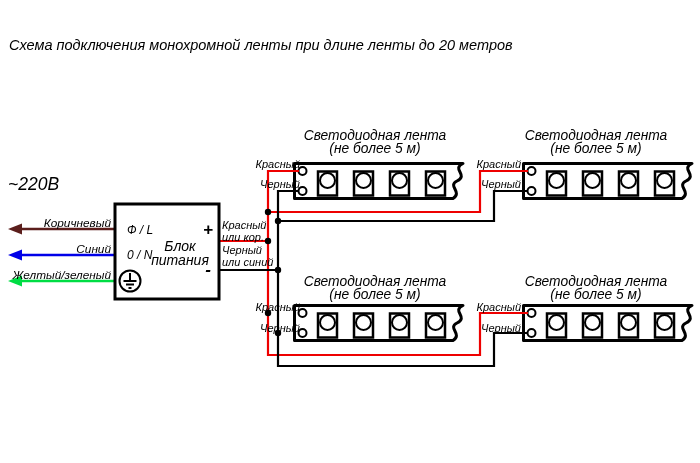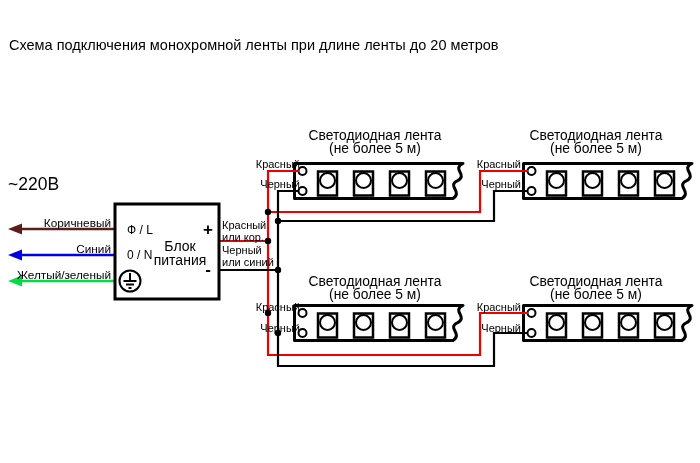--- a/index.html
+++ b/index.html
@@ -1,16 +1,16 @@
 <!DOCTYPE html>
 <html><head>
 <meta charset="utf-8">
 <style>
   html,body{margin:0;padding:0;background:#ffffff;}
-  #canvas{position:relative;width:700px;height:463px;background:#ffffff;overflow:hidden;}
+  #canvas{position:relative;width:700px;height:463px;background:#ffffff;overflow:hidden;font-style:italic;}
   svg text{font-family:"Liberation Sans","DejaVu Sans",sans-serif;fill:#000;}
   .t-title{font-size:14.5px;}
   .t-voltage{font-size:17.5px;}
   .t-mains{font-size:11.8px;text-anchor:end;}
   .t-term{font-size:12px;}
   .t-psuname{font-size:14px;text-anchor:middle;}
   .t-sign{font-size:17px;font-weight:bold;text-anchor:middle;}
   .t-out{font-size:11px;}
   .t-striptitle{font-size:13.8px;text-anchor:middle;}
   .t-pad{font-size:11px;text-anchor:end;}

